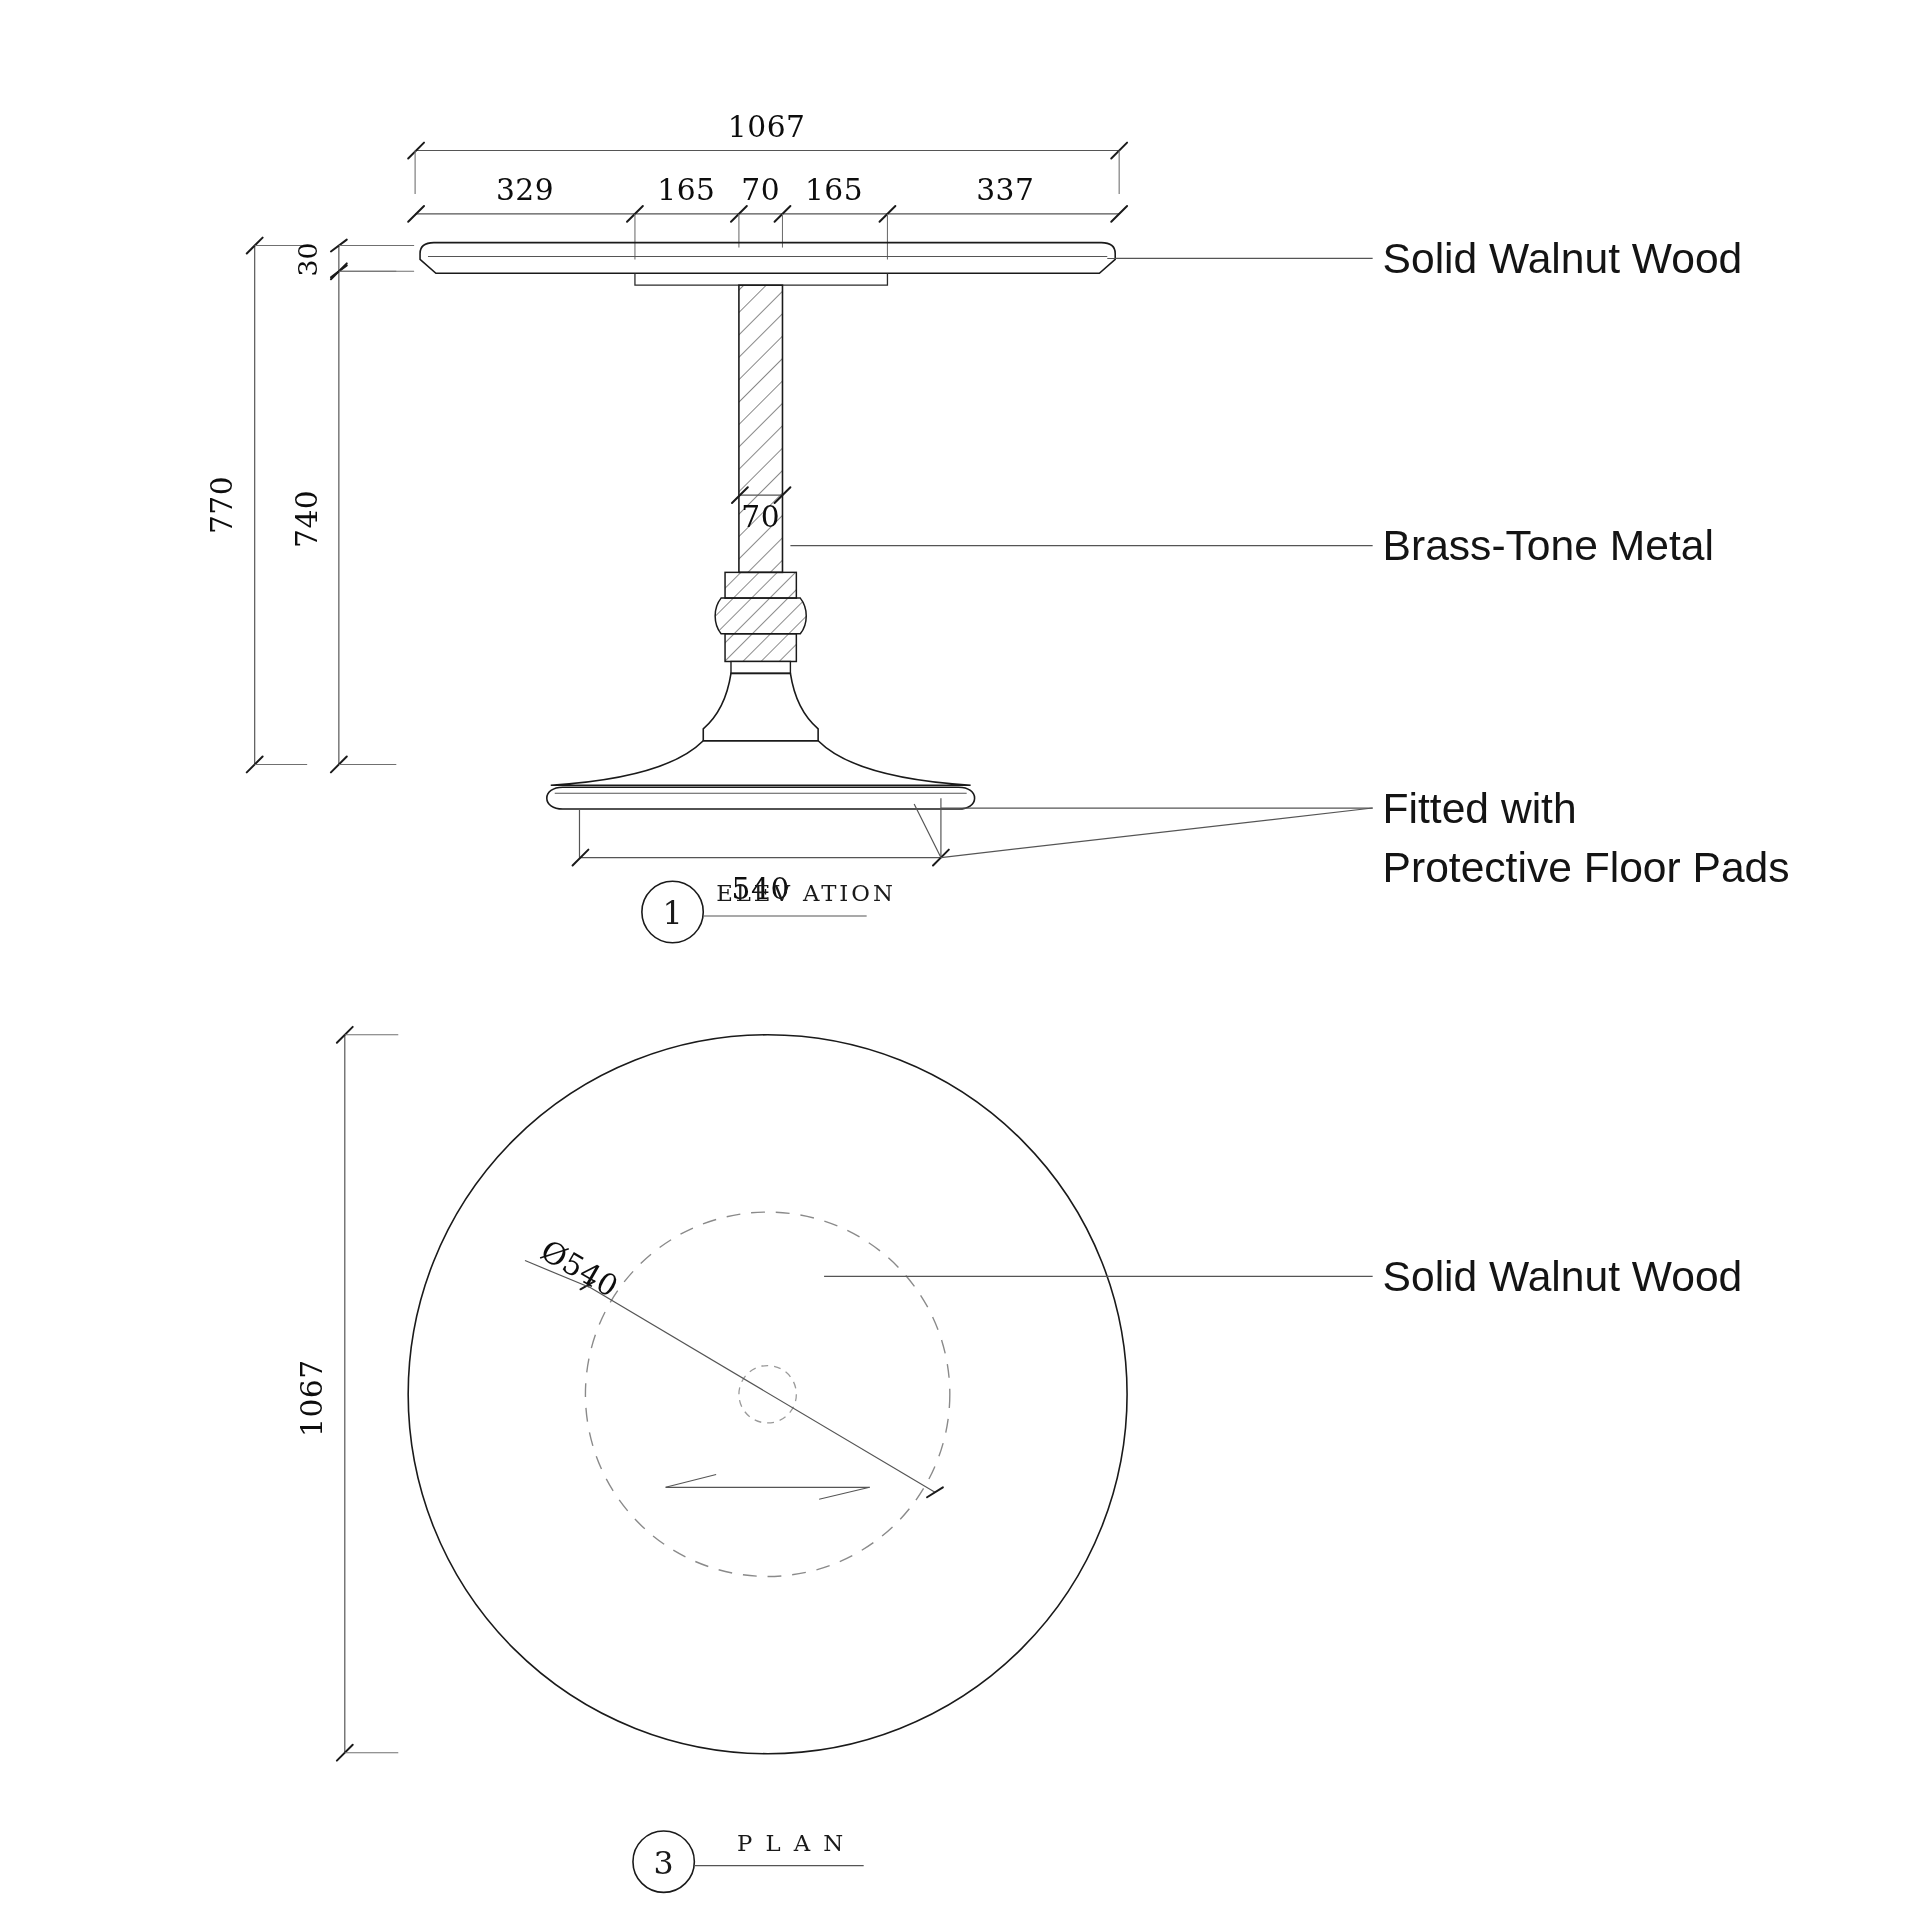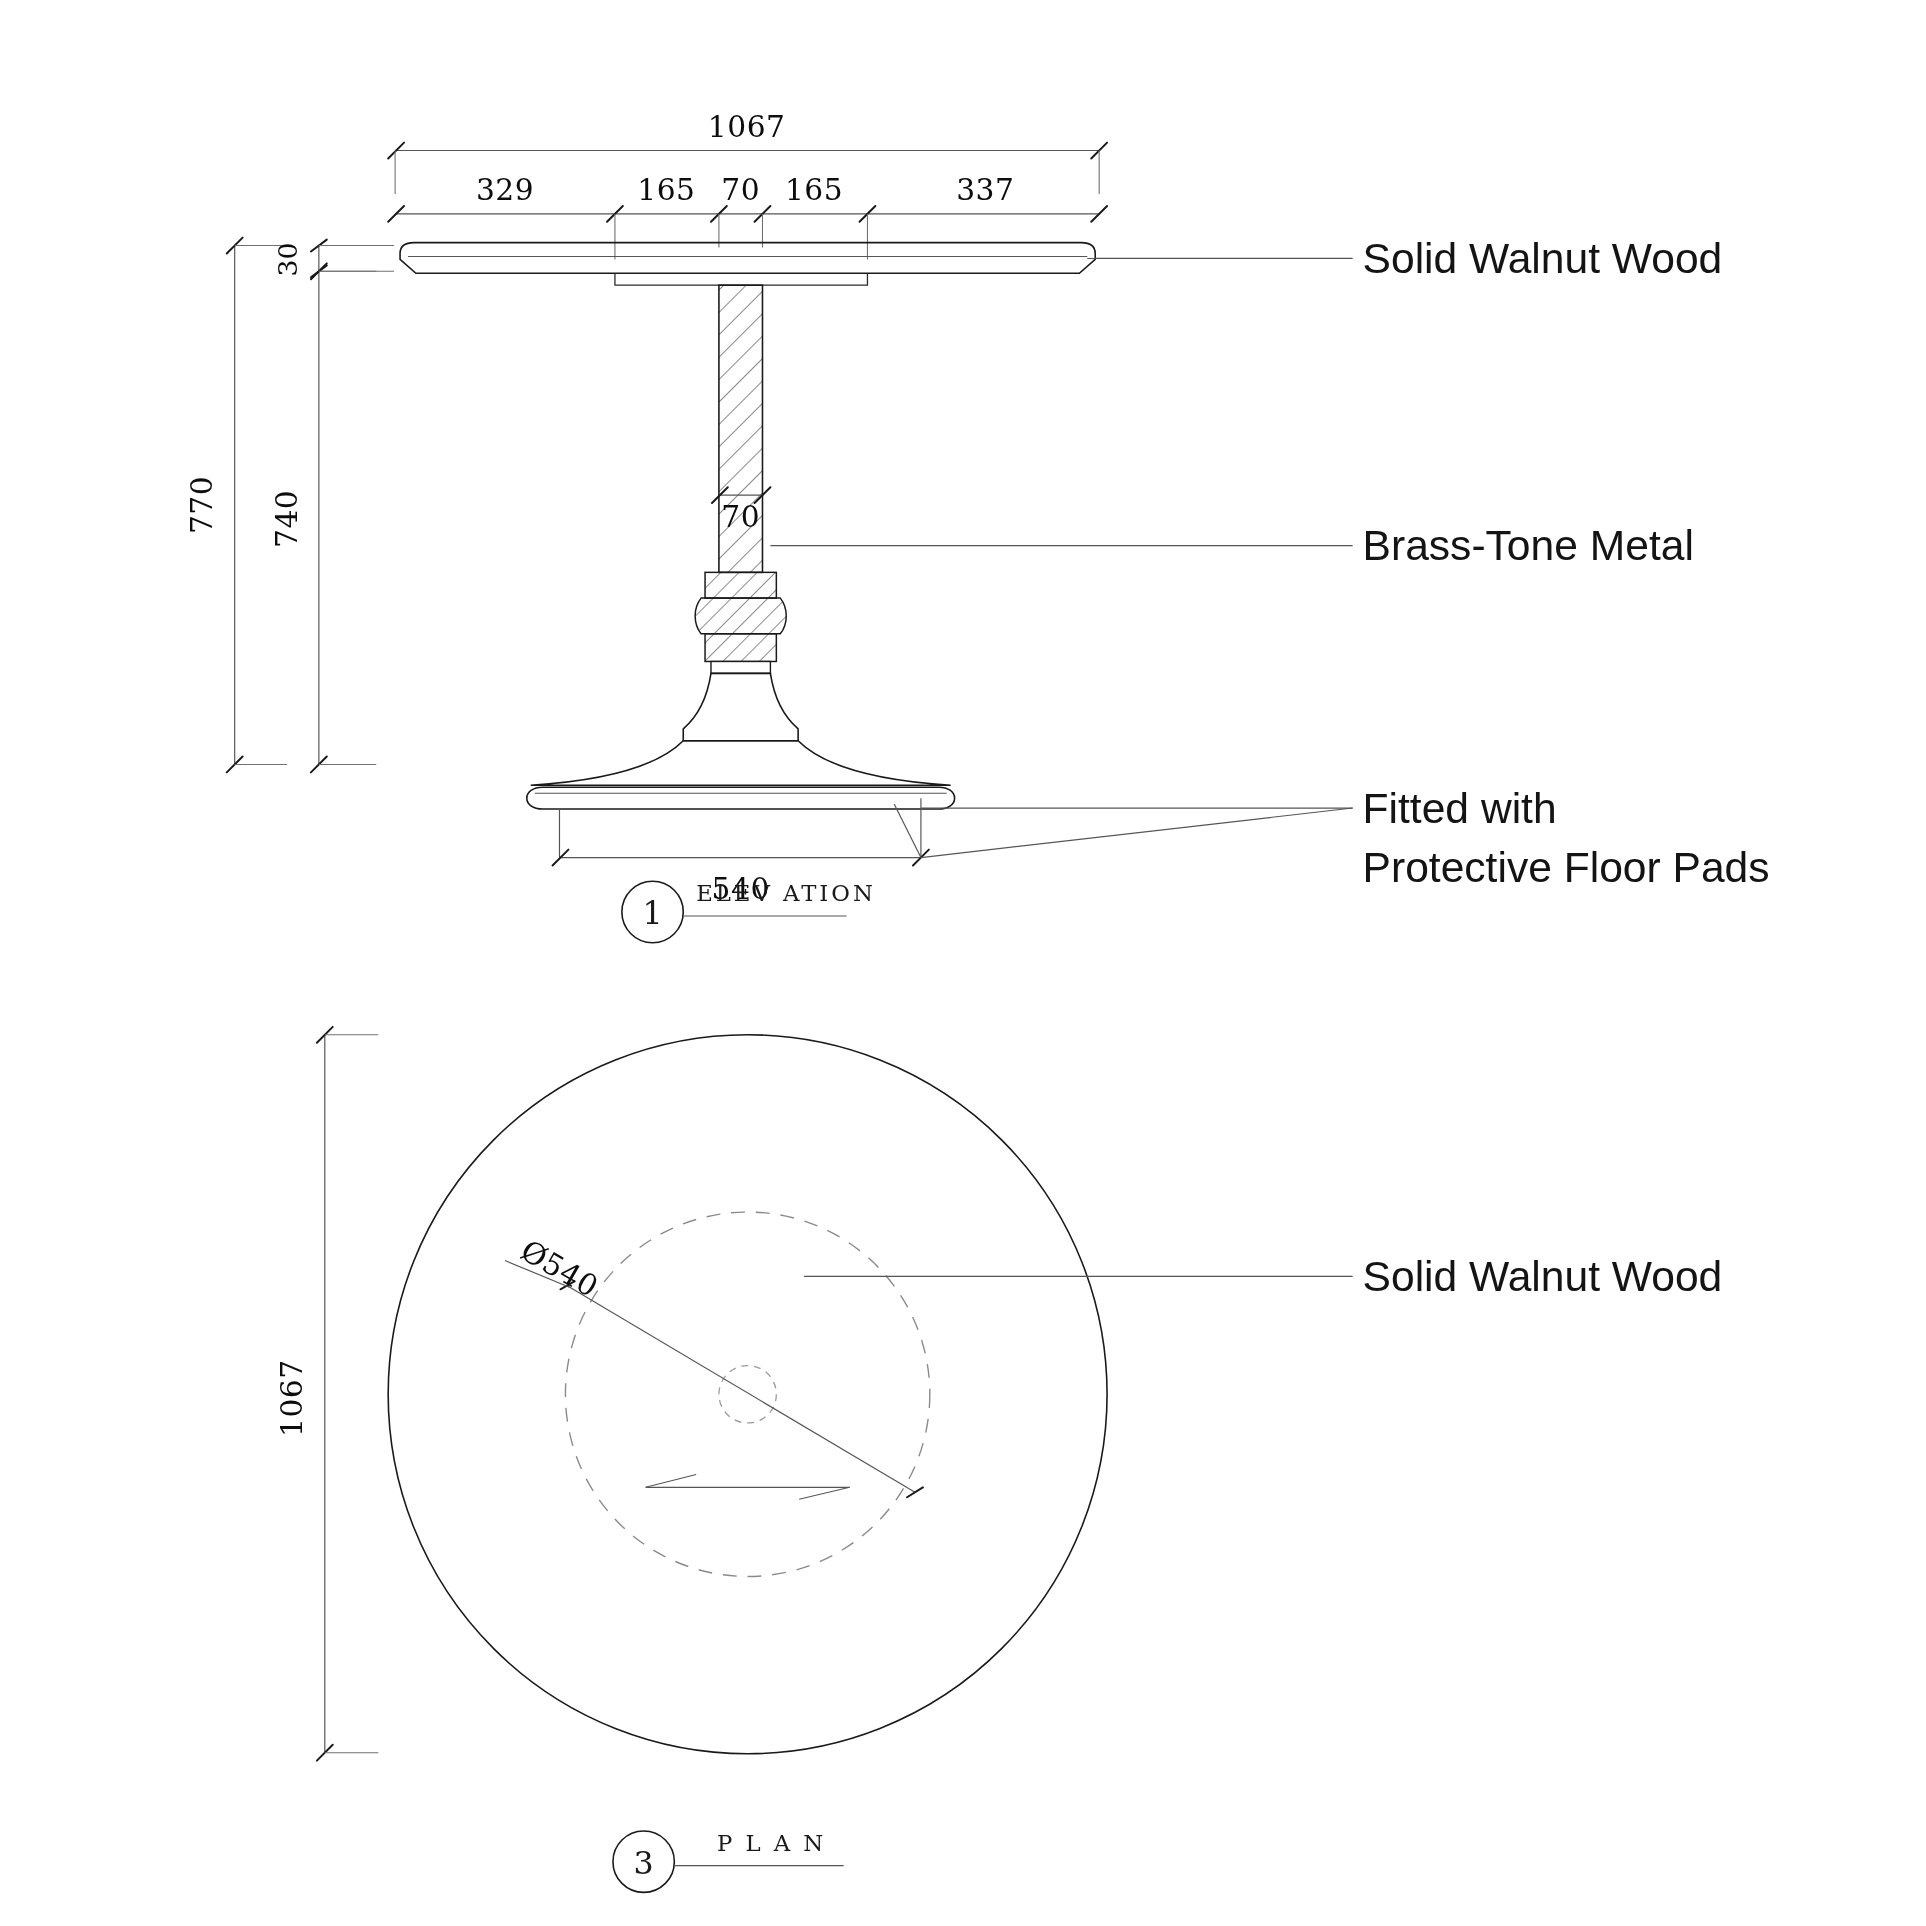--- a/index.html
+++ b/index.html
@@ -12,20 +12,21 @@
     height: 1927px;
     overflow: hidden;
     font-family: "Liberation Sans", sans-serif;
     position: relative;
   }
   #sheet {
     position: absolute;
     left: 0; top: 0;
     width: 1746px;
     height: 1927px;
+    padding-left: 20px;
   }
   svg { display: block; }
 
   .ln       { stroke: #1a1a1a; stroke-width: 1.6; fill: none; }
   .ln-thin  { stroke: #2a2a2a; stroke-width: 1.3; fill: none; }
   .ln-hair  { stroke: #555555; stroke-width: 1.1; fill: none; }
   .dim      { stroke: #555555; stroke-width: 1.2; fill: none; }
   .dim-ext  { stroke: #707070; stroke-width: 1.1; fill: none; }
   .tick     { stroke: #1a1a1a; stroke-width: 2.0; fill: none; stroke-linecap: round;}
   .leader   { stroke: #555555; stroke-width: 1.2; fill: none; }

